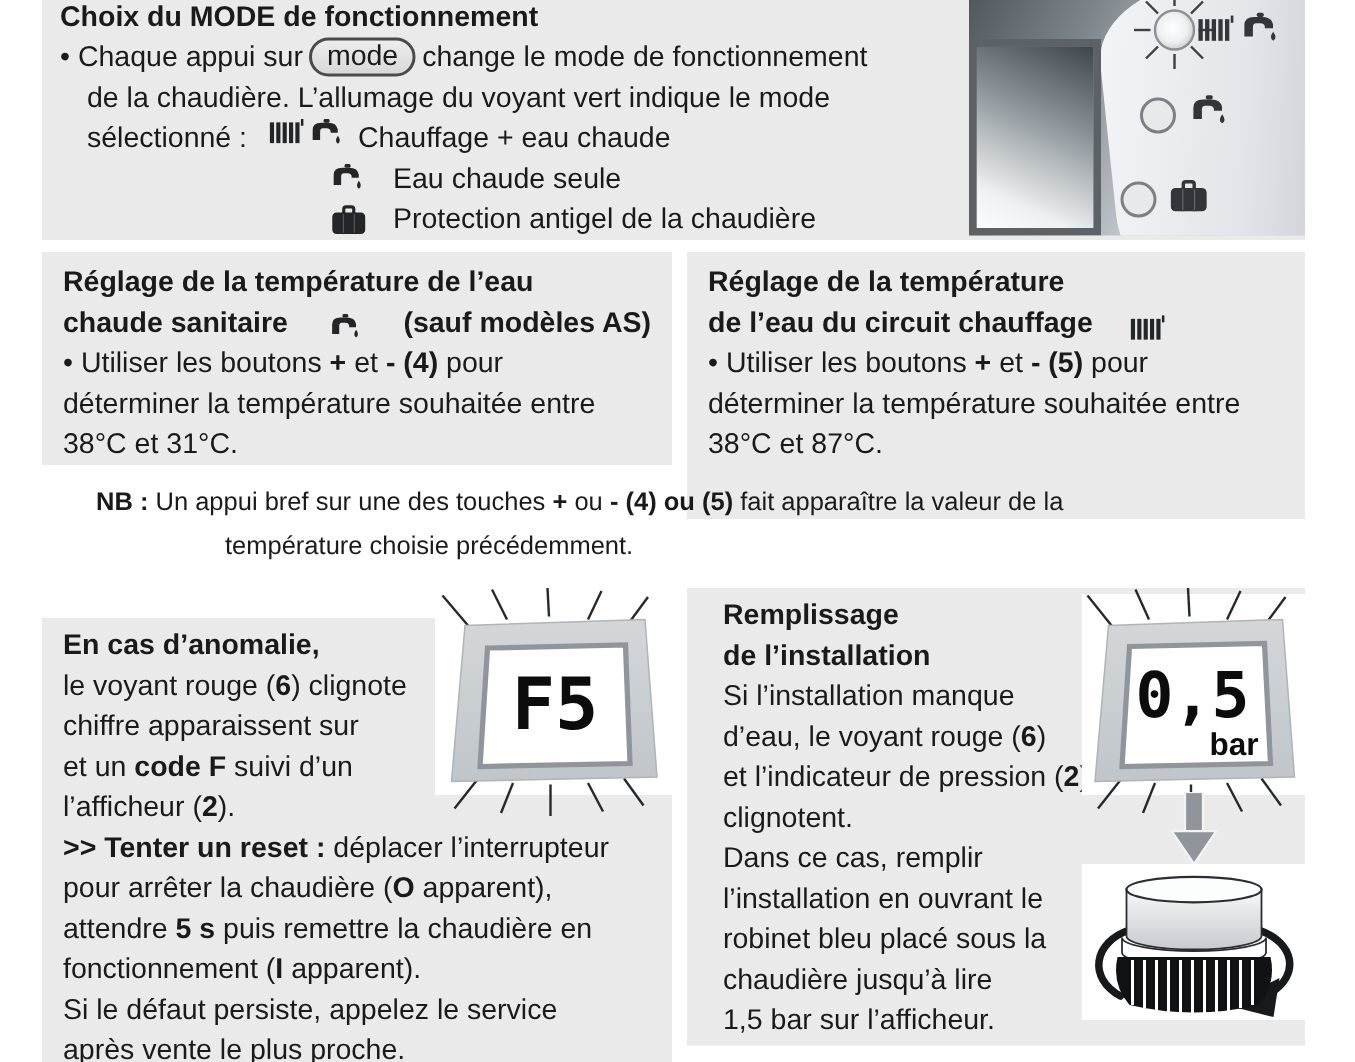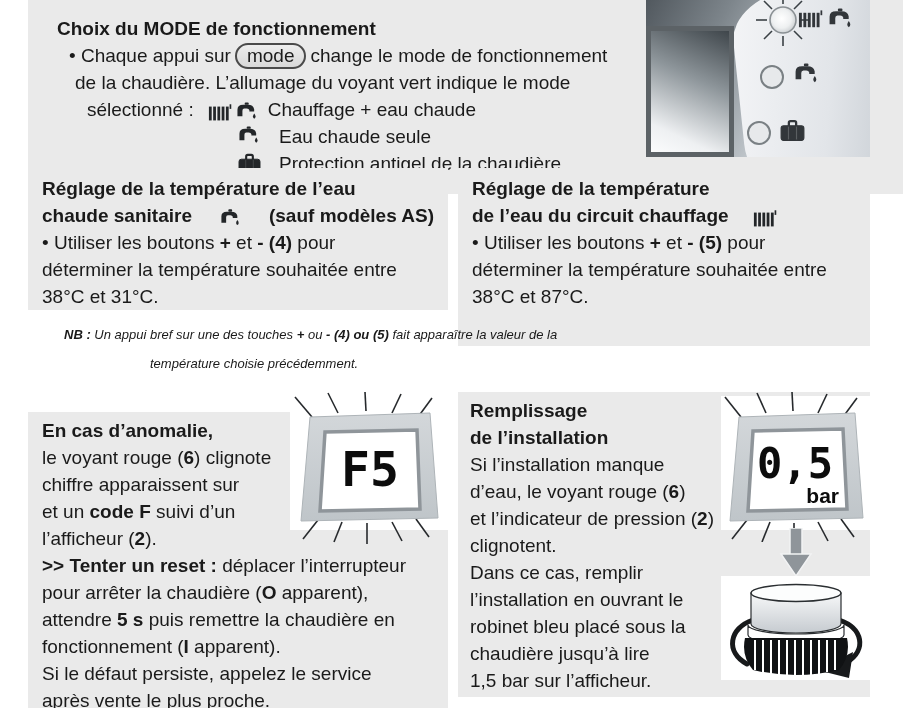--- a/index.html
+++ b/index.html
@@ -5,25 +5,25 @@
   html,body{margin:0;padding:0;background:#fff;}
   .page{
     position:relative;width:903px;height:708px;background:#ffffff;overflow:hidden;
     font-family:"Liberation Sans",sans-serif;color:#1a1a1a;font-size:19px;
   }
   .box{position:absolute;background:#eaeaea;}
   .line{white-space:nowrap;height:27px;line-height:27px;}
   .b{font-weight:bold;}
   .title-line{font-weight:bold;}
   
-  #mode-box{left:28px;top:0;width:842px;height:160px;padding:17px;}
+  #mode-box{left:28px;top:0;width:842px;height:160px;padding:0;}
   #mode-box .inner{padding:0 0 0 12px;}
   #mode-box .title-line{height:26px;line-height:26px;margin-top:-1px;}
   .indent{padding-left:18px;}
-  .icon-line{display:flex;align-items:flex-end;margin-left:12px;}
+  .icon-line{display:flex;align-items:flex-start;}
   .mode-pill{
     display:inline-block;border:2px solid #4a4a4a;border-radius:13px;
     background:linear-gradient(#ededed,#d8d8d8);
     padding:0 10px;height:22px;line-height:21px;margin:0 4px;vertical-align:middle;
   }
   .mode-item{display:flex;align-items:center;}
   .mi-icon{display:inline-flex;width:44px;justify-content:center;margin-left:170px;}
   .mi-label{margin-left:8px;}
   .ic{flex:0 0 auto;}
   
@@ -44,26 +44,26 @@
   .led{
     position:absolute;width:24px;height:24px;border-radius:50%;
     background:#e7e9eb;border:2px solid #7a8084;box-sizing:border-box;
   }
   .photo-icon{position:absolute;}
   
   #dhw-box{left:28px;top:168px;width:420px;height:142px;padding:7px 0 0 14px;box-sizing:border-box;}
   #heat-box{left:458px;top:168px;width:412px;height:178px;padding:7px 0 0 14px;box-sizing:border-box;}
   .title-icon-line{display:flex;align-items:flex-end;gap:26px;}
   
-  #nb-note{position:absolute;left:64px;top:320px;width:800px;font-style:italic;font-size:13px;}
+  #nb-note{position:absolute;left:64px;top:320px;width:800px;font-size:17px;}
   #nb-note .line{height:29px;line-height:29px;}
   #nb-note .nb2{padding-left:86px;}
   
   #anomaly-box{left:28px;top:412px;width:420px;height:305px;padding:5px 0 0 14px;box-sizing:border-box;}
-  #filling-box{left:458px;top:392px;width:412px;height:305px;padding:5px 0 0 12px;box-sizing:border-box;}
+  #filling-box{left:458px;top:392px;width:412px;height:305px;padding:5px 0 0 24px;box-sizing:border-box;}
   .display-widget{position:absolute;}
   .seg{font-family:"DejaVu Sans Mono",monospace;font-weight:bold;}
   
   #fill-arrow{position:absolute;left:776px;top:528px;}
 </style>
 </head>
 <body>
 
 <svg width="0" height="0" style="position:absolute" aria-hidden="true">
   <defs>

